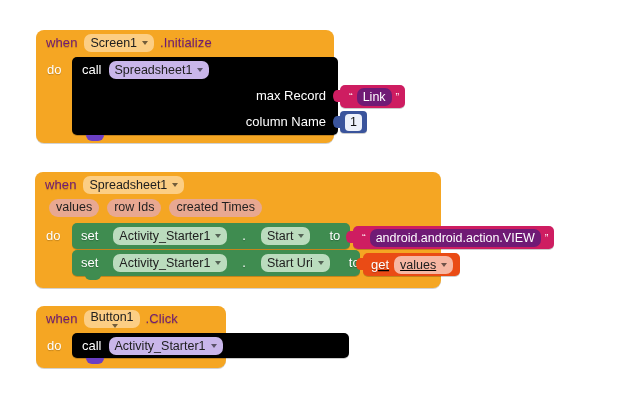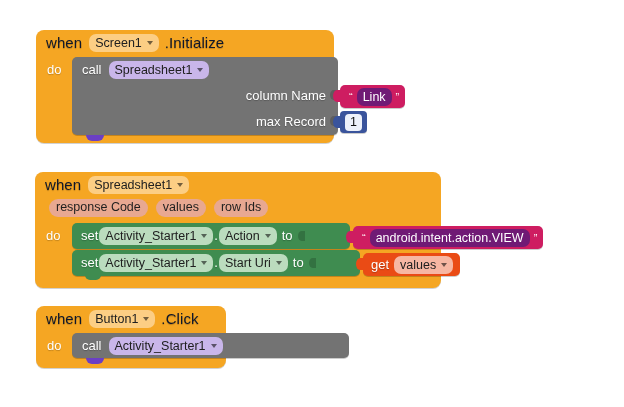--- a/index.html
+++ b/index.html
@@ -36,22 +36,22 @@
     box-shadow: 0 1px 0 rgba(0,0,0,.18);
   }
   .event-row {
     display: flex;
     align-items: center;
     height: 24px;
     padding-left: 10px;
     white-space: nowrap;
   }
   .event-label {
-    color: #0f172a;
-    font-size: 15px;
+    color: #701a75;
+    font-size: 13px;
     letter-spacing: .1px;
     text-shadow: 0 1px 1px rgba(0,0,0,.22);
   }
   .do-col {
     color: #ffffff;
     font-size: 13px;
     text-shadow: 0 1px 1px rgba(0,0,0,.22);
     position: absolute;
   }
 
@@ -92,21 +92,21 @@
     border-radius: 9px;
     padding: 1px 7px 2px 7px;
     font-size: 12.5px;
     color: #1f1f1f;
     white-space: nowrap;
     line-height: 15px;
   }
 
   
   .call-block {
-    background: #737373;
+    background: #000000;
     border-radius: 5px;
     box-shadow: 0 1px 0 rgba(0,0,0,.2);
   }
   .call-row {
     display: flex;
     align-items: center;
     height: 25px;
     padding-left: 10px;
     white-space: nowrap;
   }
@@ -145,21 +145,21 @@
   .set-block {
     background: #3F8C50;
     border-radius: 5px;
     box-shadow: 0 1px 0 rgba(0,0,0,.2);
   }
   .set-row {
     display: flex;
     align-items: center;
     height: 25px;
     padding-left: 9px;
-    gap: 1px;
+    gap: 15px;
     white-space: nowrap;
   }
   .set-notch {
     position: absolute;
     left: 13px;
     bottom: -4px;
     width: 16px;
     height: 5px;
     background: #3F8C50;
     border-radius: 0 0 7px 7px;
@@ -247,26 +247,26 @@
 
       <div class="call-row">
         <span class="wtext">call</span>
         <span class="field field-purple" style="margin:0 6px 0 7px;">
           <span>Spreadsheet1</span>
           <span class="caret"></span>
         </span>
       </div>
 
       <div class="arg-row" style="width:266px;">
+        <span class="wtext">max Record</span>
+        <span class="socket"></span>
+      </div>
+
+      <div class="arg-row" style="width:266px;">
         <span class="wtext">column Name</span>
-        <span class="socket"></span>
-      </div>
-
-      <div class="arg-row" style="width:266px;">
-        <span class="wtext">max Record</span>
         <span class="socket"></span>
       </div>
     </div>
 
     <div style="position:absolute; left:50px; top:105px; width:18px; height:6px; background:#6B3FC4; border-radius:0 0 8px 8px;"></div>
   </div>
 
   <div class="blk" style="left:340px; top:85px;">
     <div class="plug plug-pink"></div>
     <div class="text-block">
@@ -287,37 +287,37 @@
 
     <div class="event-row" style="height:25px;">
       <span class="event-label">when</span>
       <span class="field field-orange" style="margin:0 6px 0 7px;">
         <span>Spreadsheet1</span>
         <span class="caret"></span>
       </span>
     </div>
 
     <div class="param-row">
-      <span class="param-chip">response Code</span>
       <span class="param-chip">values</span>
       <span class="param-chip">row Ids</span>
+      <span class="param-chip">created Times</span>
     </div>
 
     <span class="do-col" style="left:11px; top:56px;">do</span>
 
     <div class="blk set-block" style="left:37px; top:51px; width:278px; height:26px;">
       <div class="set-row">
         <span class="wtext">set</span>
         <span class="field field-green">
           <span>Activity_Starter1</span>
           <span class="caret"></span>
         </span>
         <span class="wtext">.</span>
         <span class="field field-green">
-          <span>Action</span>
+          <span>Start</span>
           <span class="caret"></span>
         </span>
         <span class="wtext" style="margin-left:4px;">to</span>
         <span class="socket"></span>
       </div>
     </div>
 
     <div class="blk set-block" style="left:37px; top:78px; width:288px; height:26px;">
       <div class="set-row">
         <span class="wtext">set</span>
@@ -334,41 +334,41 @@
         <span class="socket"></span>
       </div>
       <div class="set-notch"></div>
     </div>
   </div>
 
   <div class="blk" style="left:353px; top:226px;">
     <div class="plug plug-pink"></div>
     <div class="text-block">
       <span class="quote">“</span>
-      <span class="field field-pink">android.intent.action.VIEW</span>
+      <span class="field field-pink">android.android.action.VIEW</span>
       <span class="quote">”</span>
     </div>
   </div>
 
-  <div class="blk" style="left:363px; top:253px;">
+  <div class="blk" style="left:363px; top:253px;text-decoration:underline;">
     <div class="plug plug-red"></div>
     <div class="get-block">
       <span class="wtext">get</span>
       <span class="field field-red">
         <span>values</span>
         <span class="caret"></span>
       </span>
     </div>
   </div>
 
   <div class="blk event-block" style="left:36px; top:306px; width:190px; height:62px;">
 
     <div class="event-row" style="height:25px;">
       <span class="event-label">when</span>
-      <span class="field field-orange" style="margin:0 6px 0 7px;">
+      <span class="field field-orange" style="margin:0 6px 0 7px;flex-direction:column;">
         <span>Button1</span>
         <span class="caret"></span>
       </span>
       <span class="event-label">.Click</span>
     </div>
 
     <span class="do-col" style="left:11px; top:32px;">do</span>
 
     <div class="blk call-block" style="left:36px; top:27px; width:277px; height:25px;">
       <div class="call-row">

